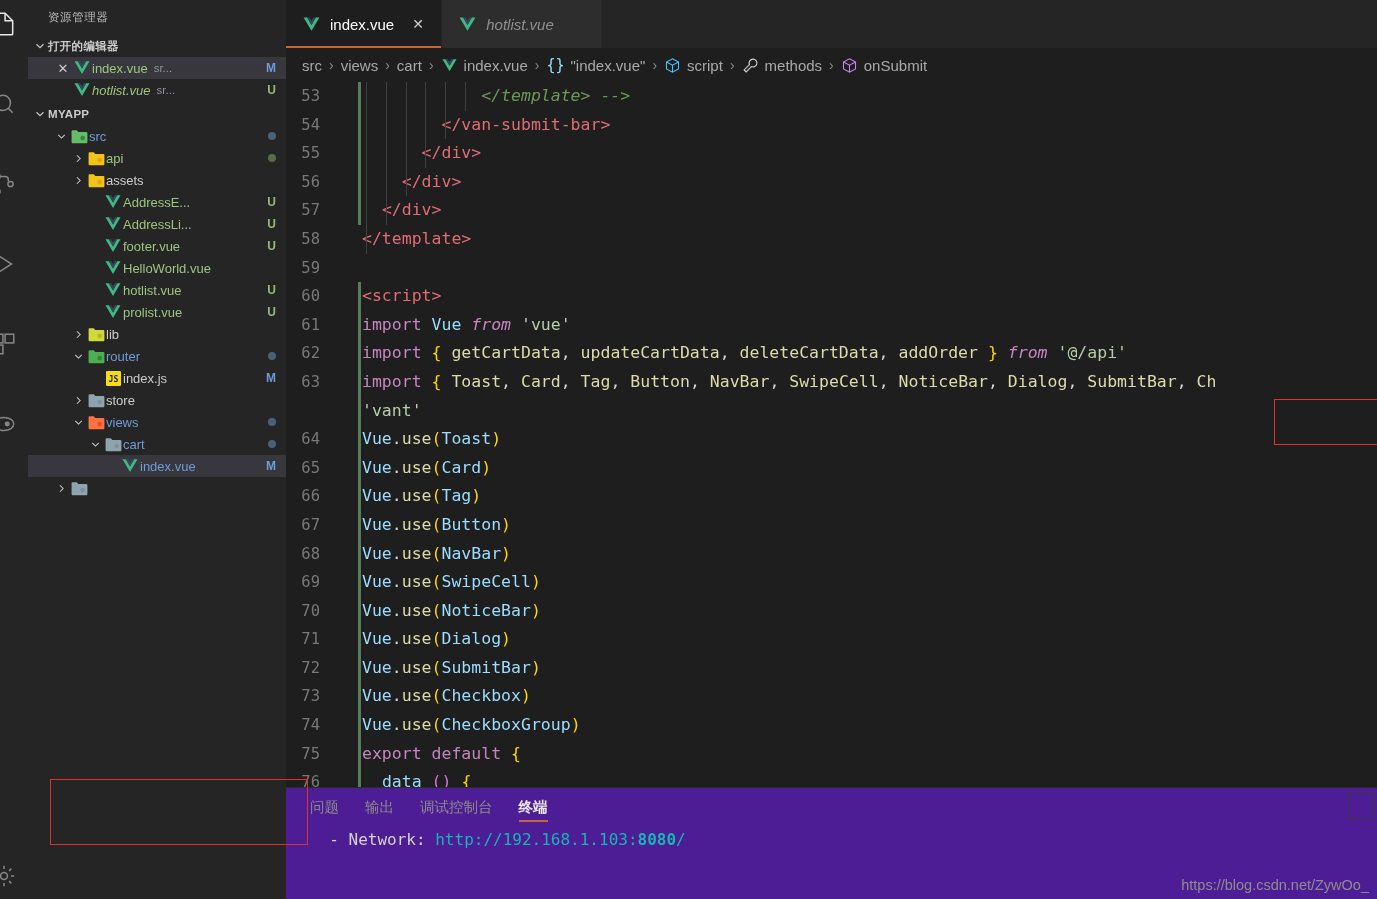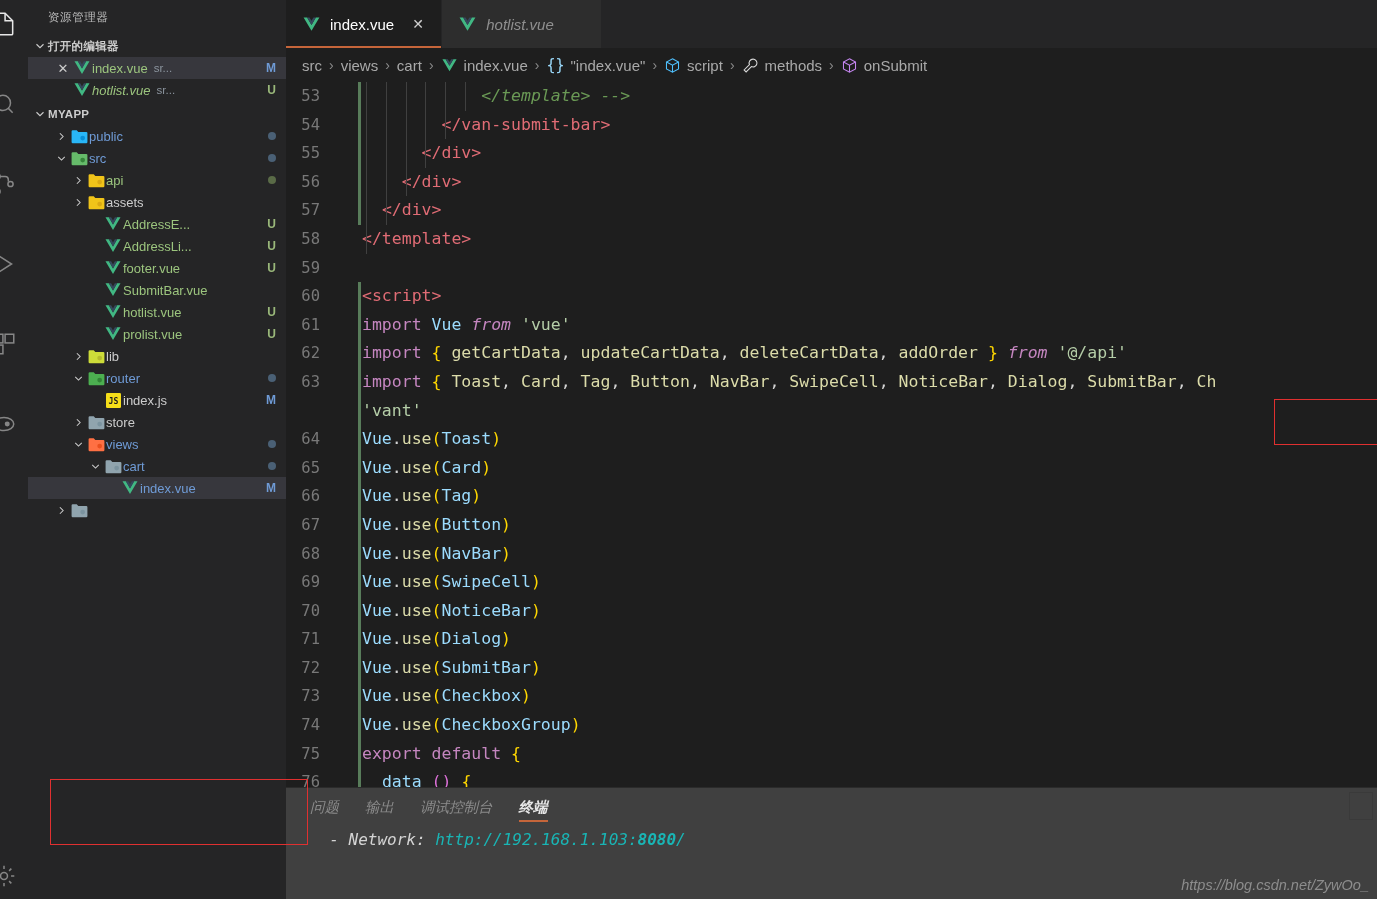--- a/index.html
+++ b/index.html
@@ -160,22 +160,22 @@
   .t-ident    { color:#9cdcfe; }
   .t-str      { color:#b5cea8; }
   .t-brace    { color:#ffd700; }
   .t-brace2   { color:#da70d6; }
   .t-plain    { color:#d4d4d4; }
   .t-prop     { color:#dcdcaa; }
   .t-from     { color:#c586c0; font-style:italic; }
 
   
   .panel {
-    flex:0 0 auto; height:112px; background:#404040;
-    border-top:1px solid #2b2b2b; position:relative;font-style:italic;
+    flex:0 0 auto; height:112px; background:#4c1d95;
+    border-top:1px solid #2b2b2b; position:relative;
   }
   .panel-tabs {
     height:38px; display:flex; align-items:center; padding-left:24px;
     gap:26px; font-size:14.5px; color:#8c8c8c;
   }
   .ptab { position:relative; height:38px; display:flex; align-items:center; cursor:pointer; }
   .ptab.active { color:#e7e7e7; font-weight:bold; }
   .ptab.active:after {
     content:""; position:absolute; left:0; right:0; bottom:4px;
     height:1.6px; background:#c5653a;
@@ -302,36 +302,20 @@
             <path d="M4 6l4 4 4-4"></path>
           </svg>
       </span>
       <span>MYAPP</span>
     </div>
     <div id="file-tree" class="tree">
         <div class="row">
           <span class="indent" style="width:25px"></span>
           <span class="twisty">
             <svg width="13" height="13" viewBox="0 0 16 16" fill="none" stroke="#cccccc" stroke-width="1.3">
-              <path d="M6 4l4 4-4 4"></path>
-            </svg>
-          </span>
-          <span class="ficon">
-            <svg width="19" height="19" viewBox="0 0 24 24">
-              <path d="M2 5.5A1.5 1.5 0 0 1 3.5 4h5l2 2.4h10A1.5 1.5 0 0 1 22 8v11a1.5 1.5 0 0 1-1.5 1.5h-17A1.5 1.5 0 0 1 2 19z" fill="#29b6f6"></path>
-              <circle cx="16" cy="14" r="3" fill="#0288d1" opacity="0.85"></circle>
-            </svg>
-          </span>
-          <span class="label clr-src">public</span>
-          <span class="dot blue"></span>
-        </div>
-        <div class="row">
-          <span class="indent" style="width:25px"></span>
-          <span class="twisty">
-            <svg width="13" height="13" viewBox="0 0 16 16" fill="none" stroke="#cccccc" stroke-width="1.3">
               <path d="M4 6l4 4 4-4"></path>
             </svg>
           </span>
           <span class="ficon">
             <svg width="19" height="19" viewBox="0 0 24 24">
               <path d="M2 5.5A1.5 1.5 0 0 1 3.5 4h5l2 2.4h10A1.5 1.5 0 0 1 22 8v11a1.5 1.5 0 0 1-1.5 1.5h-17A1.5 1.5 0 0 1 2 19z" fill="#66bb6a"></path>
               <circle cx="16" cy="14" r="3" fill="#2e7d32" opacity="0.85"></circle>
             </svg>
           </span>
           <span class="label clr-src">src</span>
@@ -406,21 +390,21 @@
         </div>
         <div class="row">
           <span class="indent" style="width:59px"></span>
           <span class="twisty"></span>
           <span class="ficon">
             <svg width="18" height="18" viewBox="0 0 24 24">
               <path d="M2 3h4.5L12 12.5 17.5 3H22L12 20z" fill="#41b883"></path>
               <path d="M6.5 3h3L12 7.2 14.5 3h3L12 12.5z" fill="#35495e"></path>
             </svg>
           </span>
-          <span class="label clr-vue">SubmitBar.vue</span>
+          <span class="label clr-vue">HelloWorld.vue</span>
         </div>
         <div class="row">
           <span class="indent" style="width:59px"></span>
           <span class="twisty"></span>
           <span class="ficon">
             <svg width="18" height="18" viewBox="0 0 24 24">
               <path d="M2 3h4.5L12 12.5 17.5 3H22L12 20z" fill="#41b883"></path>
               <path d="M6.5 3h3L12 7.2 14.5 3h3L12 12.5z" fill="#35495e"></path>
             </svg>
           </span>

